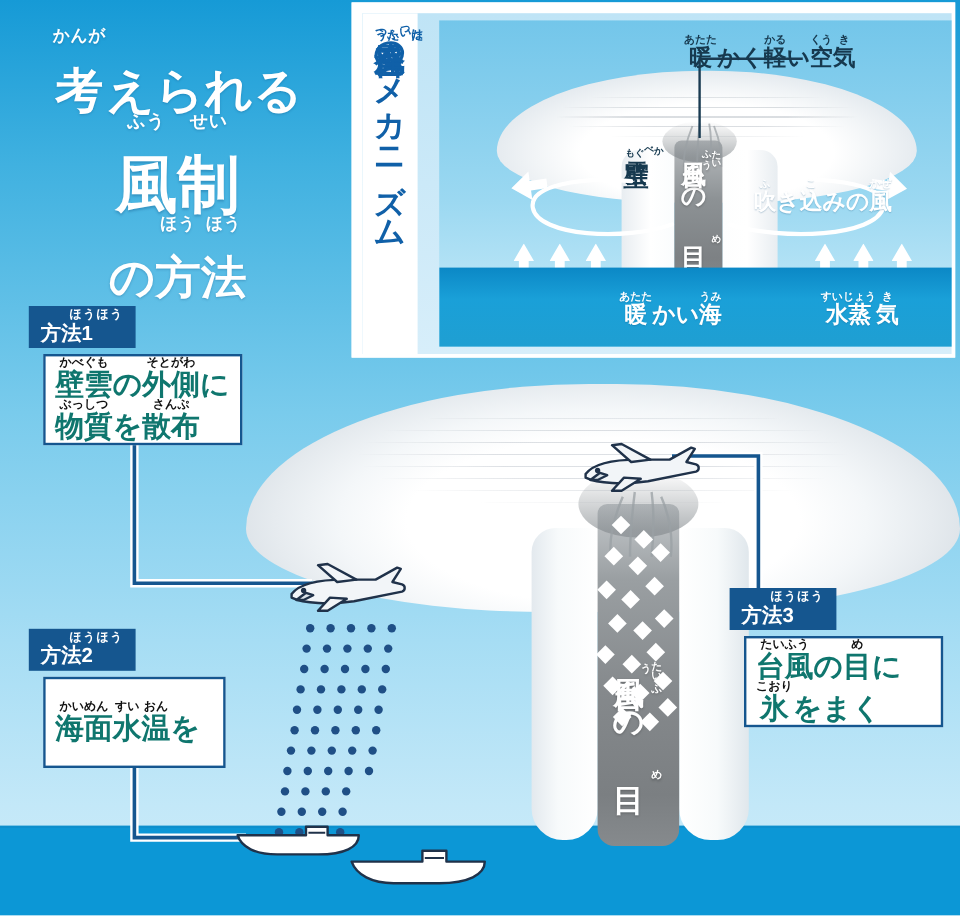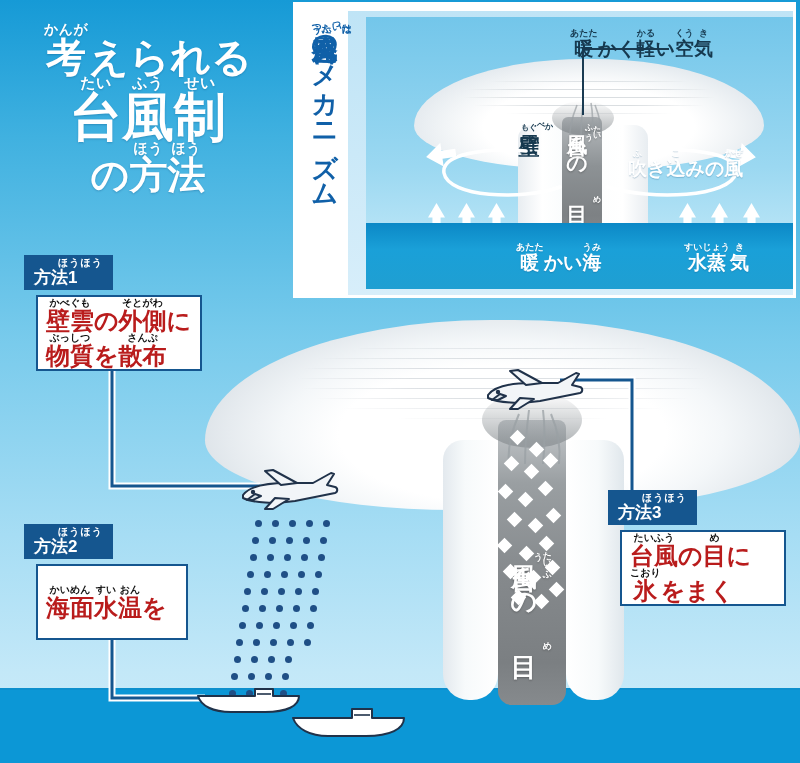--- a/index.html
+++ b/index.html
@@ -25,21 +25,21 @@
   }
 
   
   .title-block{
     position:absolute;left:8px;top:22px;width:280px;
     text-align:center;color:#ffffff;
     text-shadow:0 1px 2px rgba(0,60,110,.28);
     user-select:none;
   }
   .ruby-line{display:flex;justify-content:center;align-items:flex-end;gap:0;}
-  .rb{display:inline-flex;flex-direction:column;align-items:center;line-height:1;}
+  .rb{display:inline-flex;flex-direction:column;align-items:center;line-height:1;gap:19px;}
   .rb .rt{font-size:13px;font-weight:700;letter-spacing:.5px;margin-bottom:1px;}
   .rb .rbase{font-weight:700;}
   .t1 .rbase{font-size:40px;}
   .t1 .rt{font-size:14px;}
   .t2 .rbase{font-size:52px;letter-spacing:0px;}
   .t2 .rt{font-size:15px;}
   .t3 .rbase{font-size:38px;}
   .t3 .rt{font-size:14px;}
   .t2{margin-top:-2px;}
   .t3{margin-top:-2px;}
@@ -153,21 +153,21 @@
   .badge .rbase{display:block;font-size:17px;line-height:1;}
   .mbox{
     position:absolute;background:#ffffff;border:2px solid #15568f;
     box-sizing:border-box;z-index:5;
     display:flex;flex-direction:column;justify-content:center;
     padding:4px 8px;
   }
   .mline{display:flex;align-items:flex-end;line-height:1;}
   .mline .hr .rbase{font-size:24px;}
   .mline .hr .rt{font-size:10px;}
-  .mline .hr .rbase{color:#b91c1c;}
+  .mline .hr .rbase{color:#0f766e;}
   .mline .hr .rt{color:#111;}
 
   
   .main-anvil{
     position:absolute;left:205px;top:320px;width:595px;height:190px;
     background:radial-gradient(ellipse 50% 66% at 50% 60%,#ffffff 0%,#ffffff 55%,#f4f7f9 74%,#e6ebef 92%,#dfe5ea 100%);
     border-radius:50% 50% 44% 44% / 66% 66% 38% 38%;
     z-index:2;
   }
   .main-anvil::after{
@@ -364,24 +364,20 @@
         <span class="rt">かんが</span>
         <span class="rbase">考</span>
       </span>
       <span class="rb">
         <span class="rt"></span>
         <span class="rbase">えられる</span>
       </span>
     </div>
     <div class="ruby-line t2">
       <span class="rb">
-        <span class="rt">たい</span>
-        <span class="rbase">台</span>
-      </span>
-      <span class="rb">
         <span class="rt">ふう</span>
         <span class="rbase">風</span>
       </span>
       <span class="rb">
         <span class="rt">せい</span>
         <span class="rbase">制</span>
       </span>
     </div>
     <div class="ruby-line t3">
       <span class="rb">

